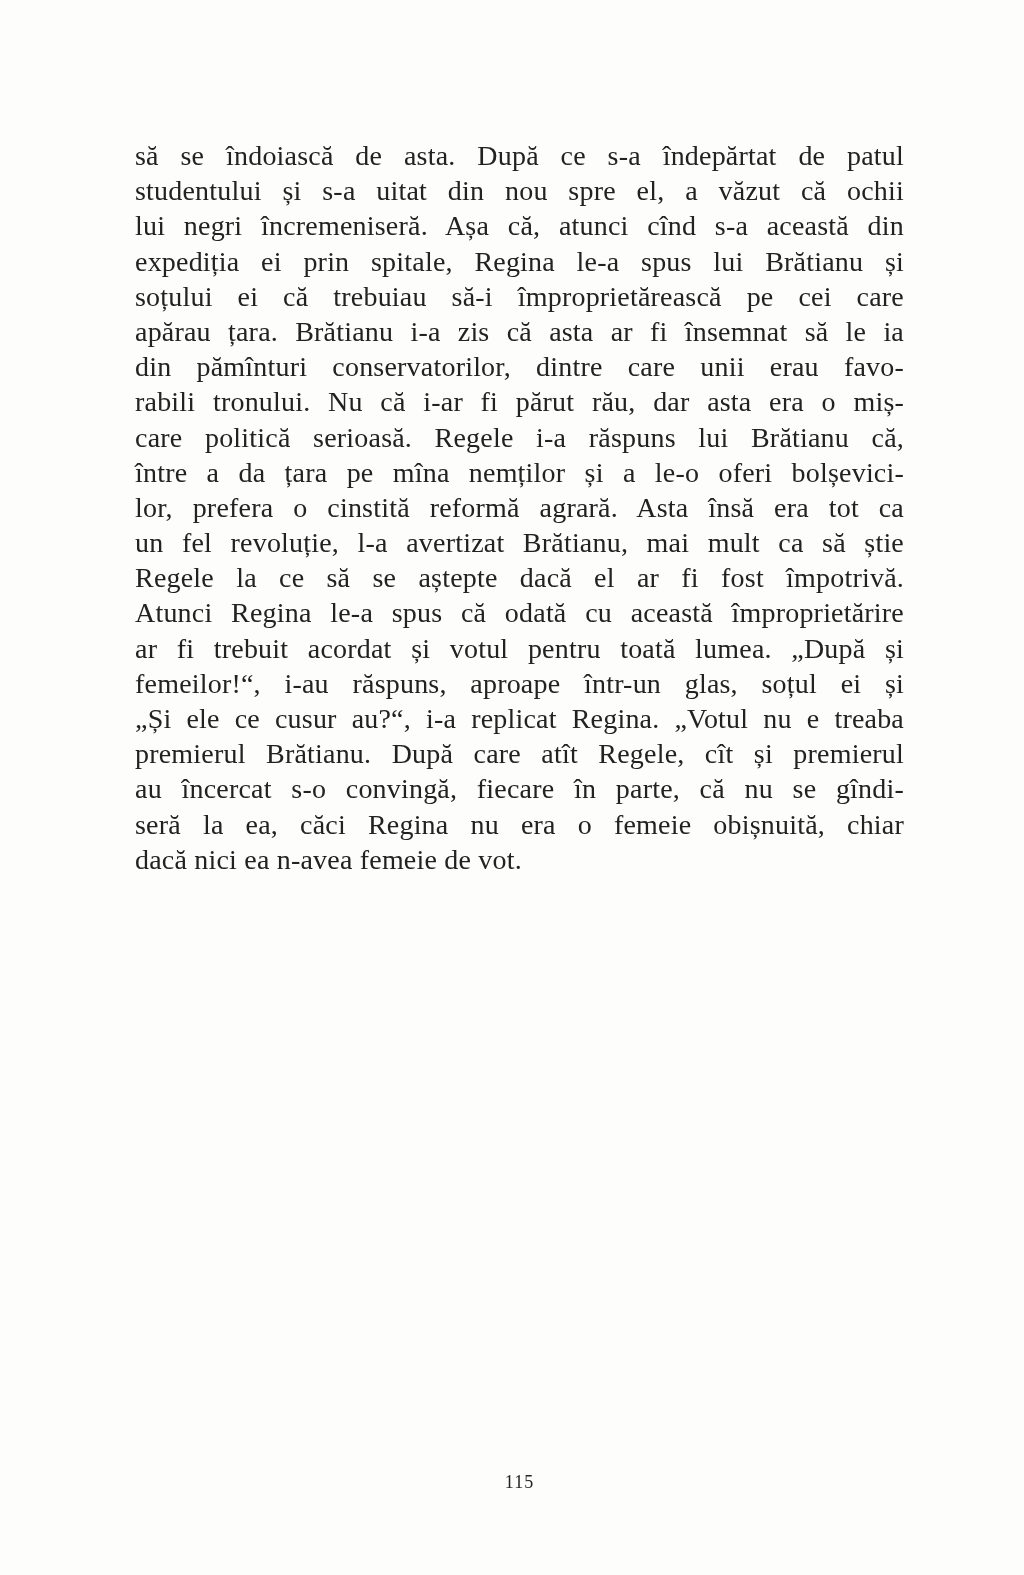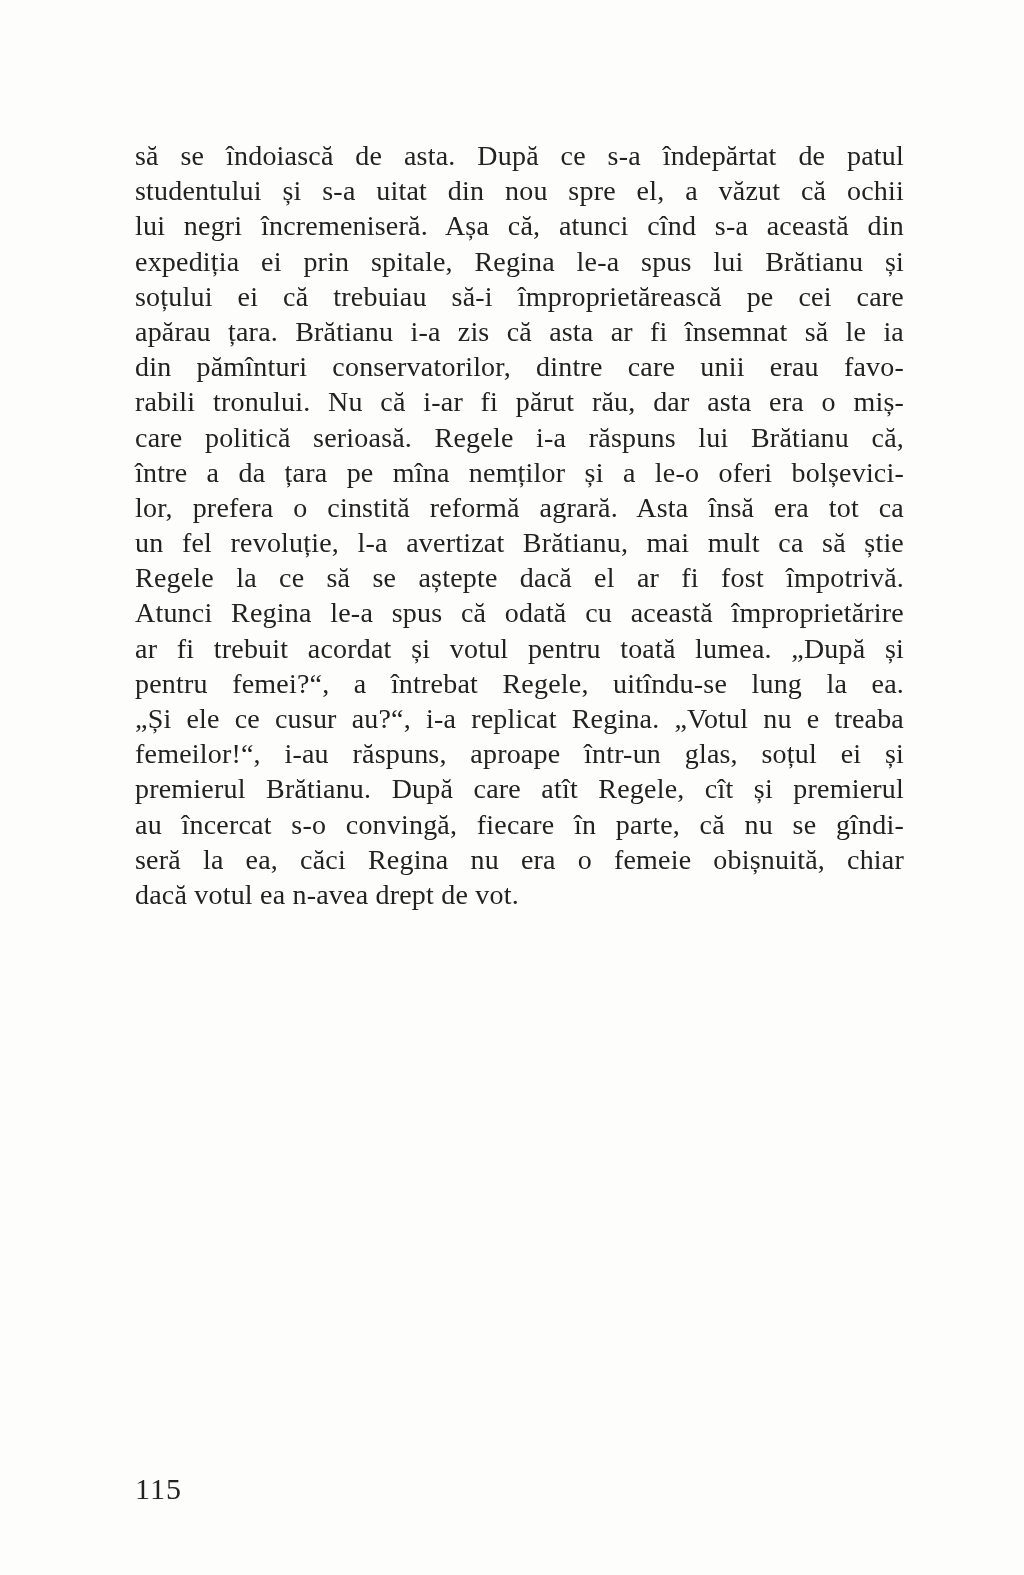--- a/index.html
+++ b/index.html
@@ -40,23 +40,23 @@
     white-space: normal;
   }
   .text-block .line.last {
     text-align-last: left;
   }
   .page-number {
     position: absolute;
     left: 135px;
     top: 1472px;
     width: 769px;
-    text-align: left;
+    text-align: center;
     font-family: "Liberation Serif", "DejaVu Serif", serif;
-    font-size: 30px;
+    font-size: 18px;
     letter-spacing: 1px;
     color: #222220;
   }
 </style>
 </head>
 <body>
 
 <div class="page">
   <div class="text-block">
       <div class="line">să se îndoiască de asta. După ce s-a îndepărtat de patul</div>
@@ -67,22 +67,21 @@
       <div class="line">apărau țara. Brătianu i-a zis că asta ar fi însemnat să le ia</div>
       <div class="line">din pămînturi conservatorilor, dintre care unii erau favo-</div>
       <div class="line">rabili tronului. Nu că i-ar fi părut rău, dar asta era o miș-</div>
       <div class="line">care politică serioasă. Regele i-a răspuns lui Brătianu că,</div>
       <div class="line">între a da țara pe mîna nemților și a le-o oferi bolșevici-</div>
       <div class="line">lor, prefera o cinstită reformă agrară. Asta însă era tot ca</div>
       <div class="line">un fel revoluție, l-a avertizat Brătianu, mai mult ca să știe</div>
       <div class="line">Regele la ce să se aștepte dacă el ar fi fost împotrivă.</div>
       <div class="line">Atunci Regina le-a spus că odată cu această împroprietărire</div>
       <div class="line">ar fi trebuit acordat și votul pentru toată lumea. „După și</div>
-      <div class="line">pentru femei?“, a întrebat Regele, uitîndu-se lung la ea.</div>
+      <div class="line">femeilor!“, i-au răspuns, aproape într-un glas, soțul ei și</div>
       <div class="line">„Și ele ce cusur au?“, i-a replicat Regina. „Votul nu e treaba</div>
-      <div class="line">femeilor!“, i-au răspuns, aproape într-un glas, soțul ei și</div>
       <div class="line">premierul Brătianu. După care atît Regele, cît și premierul</div>
       <div class="line">au încercat s-o convingă, fiecare în parte, că nu se gîndi-</div>
       <div class="line">seră la ea, căci Regina nu era o femeie obișnuită, chiar</div>
-      <div class="line last">dacă votul ea n-avea drept de vot.</div>
+      <div class="line last">dacă nici ea n-avea femeie de vot.</div>
     </div>
   <div class="page-number">115</div>
 </div>
 
 </body></html>

